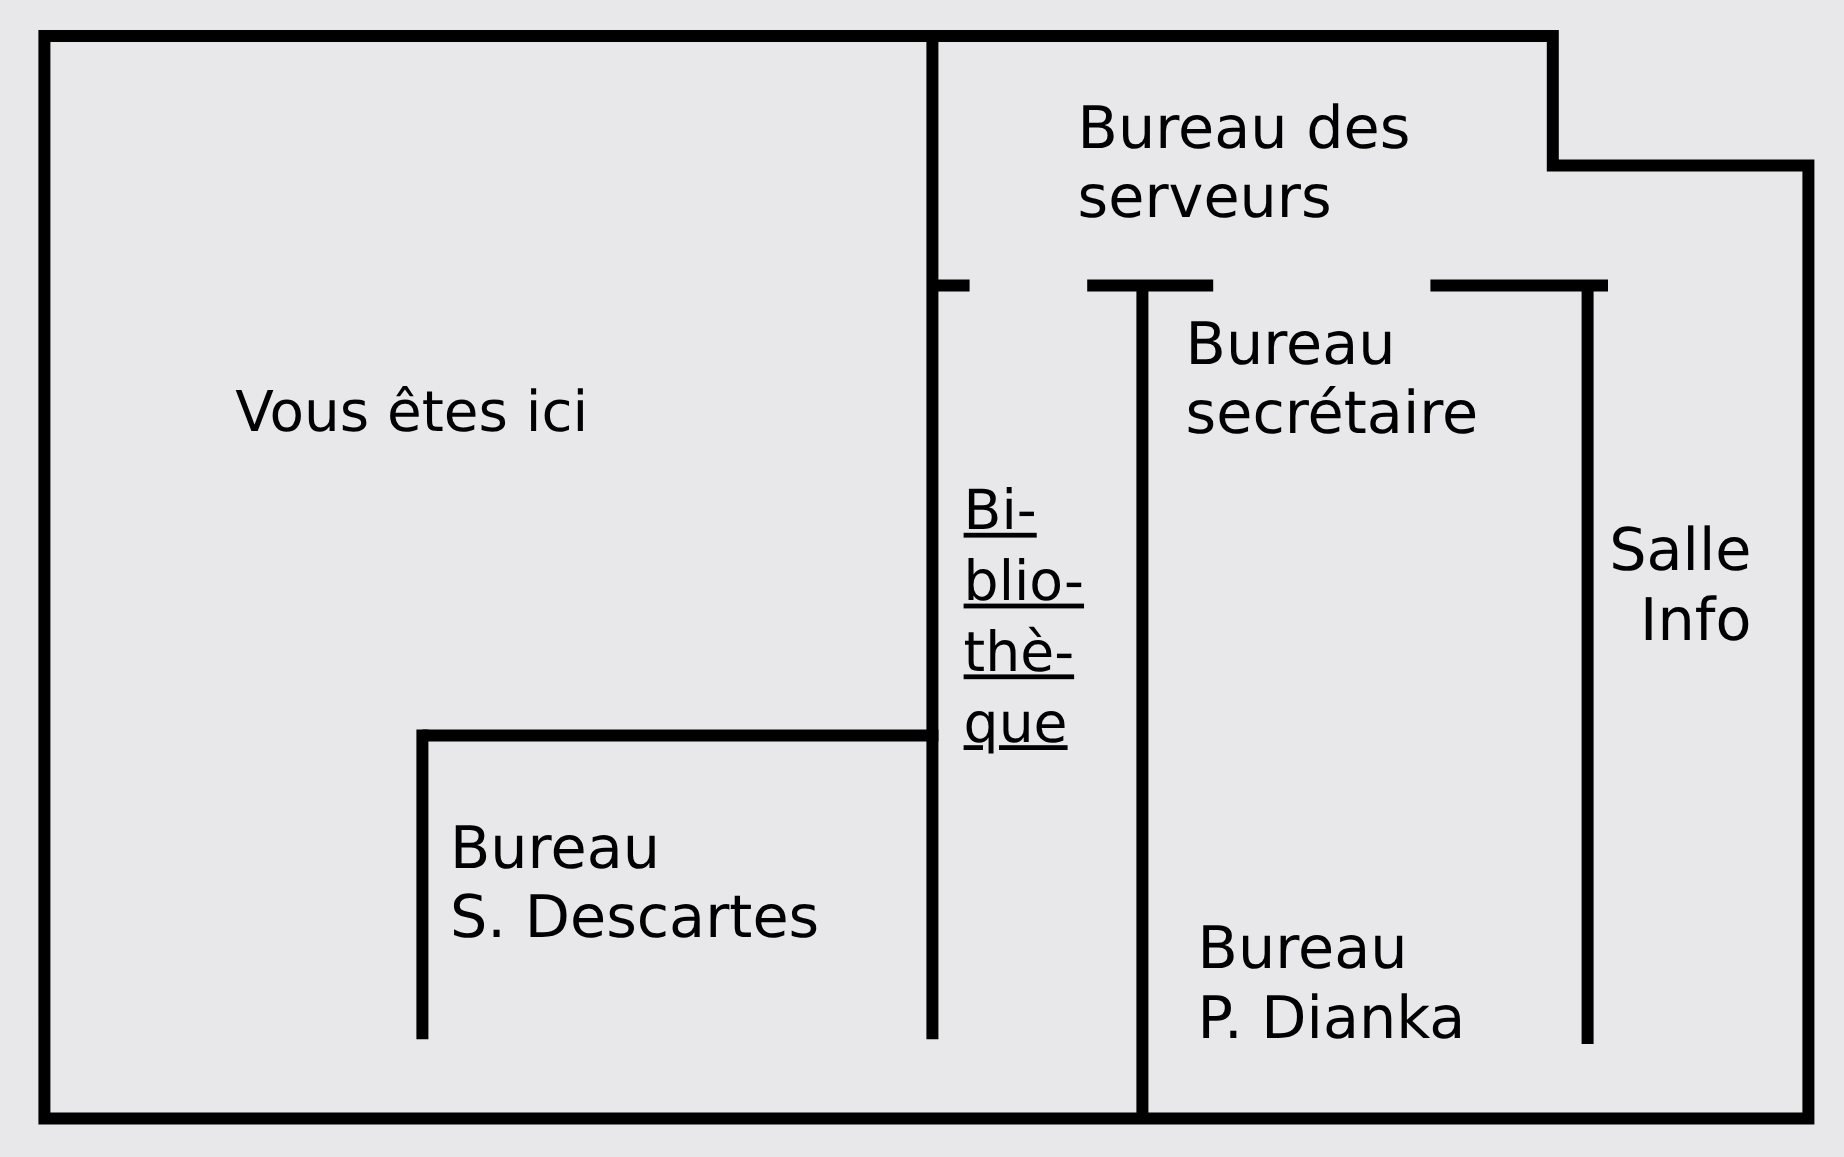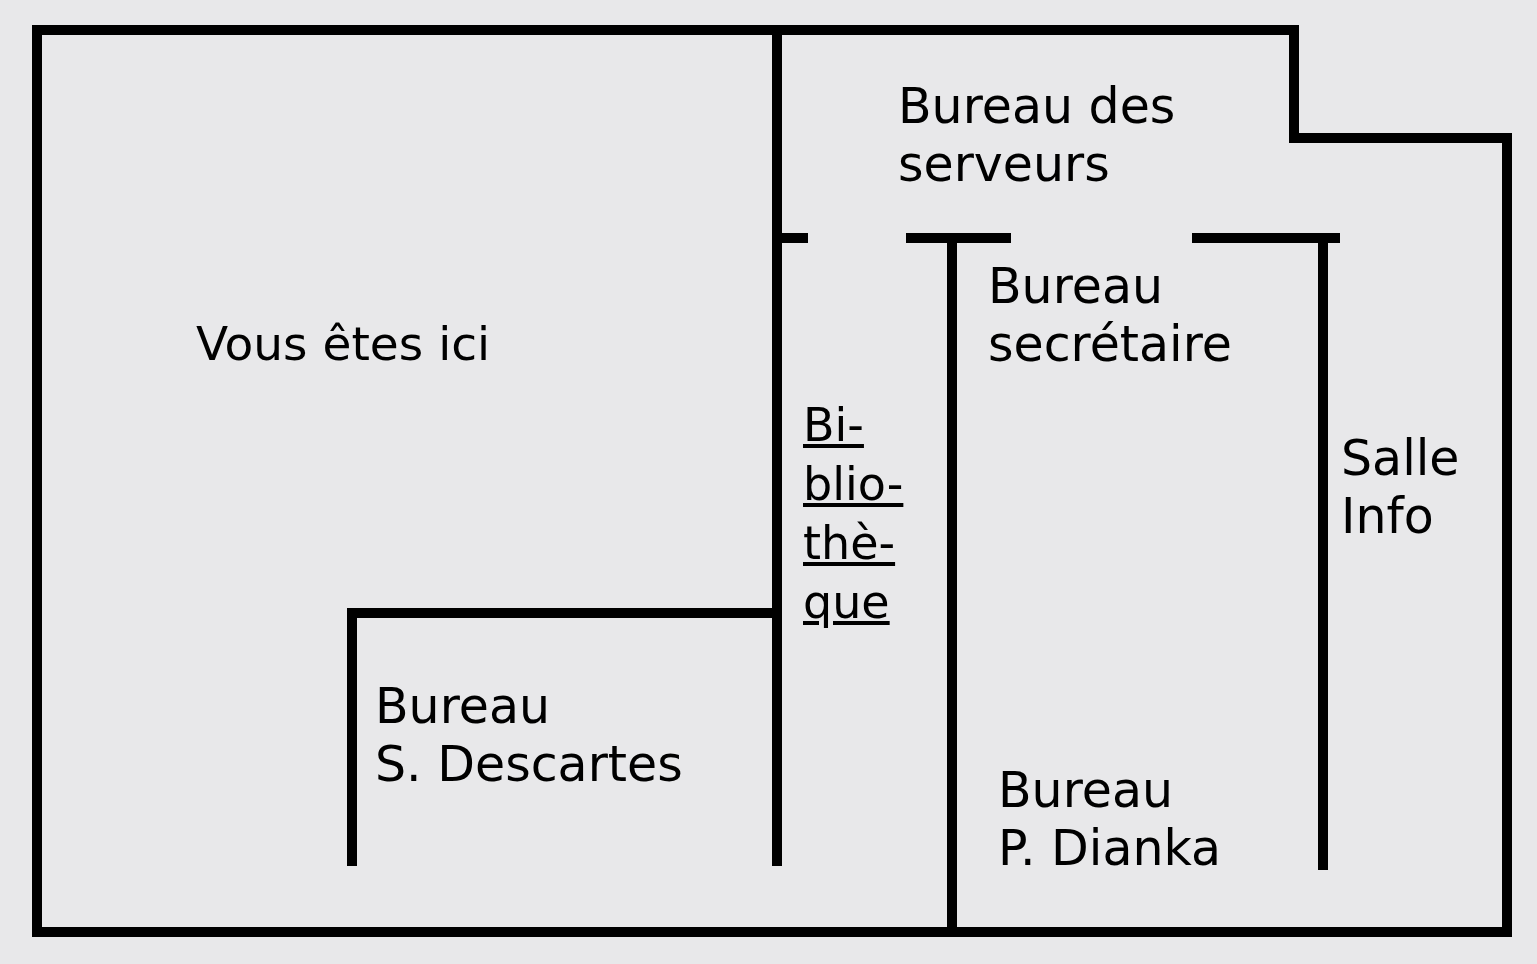--- a/index.html
+++ b/index.html
@@ -53,20 +53,21 @@
     top: 396px;
     font-size: 46px;
     line-height: 1.28;
     text-decoration: underline;
   }
   .lbl-salleinfo {
     left: 1341px;
     top: 430px;
     font-size: 49px;
     line-height: 1.18;
+    text-align: right;
   }
   .lbl-descartes {
     left: 375px;
     top: 678px;
     font-size: 49px;
     line-height: 1.18;
   }
   .lbl-dianka {
     left: 998px;
     top: 762px;

